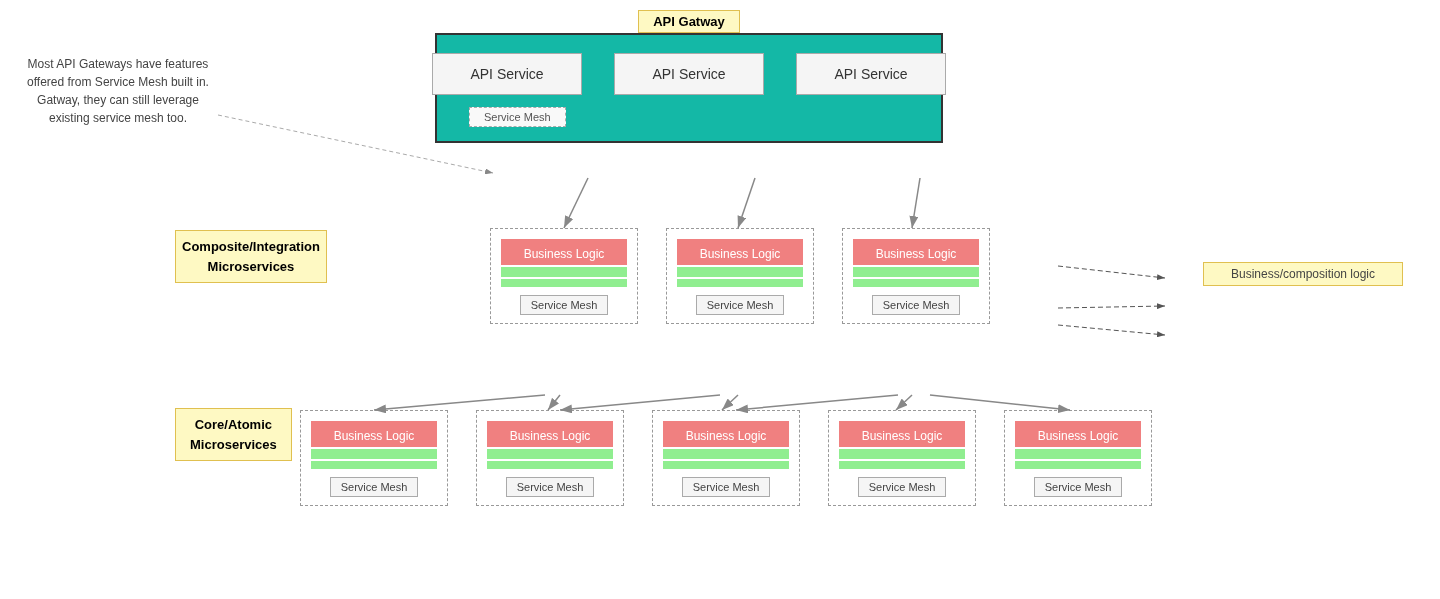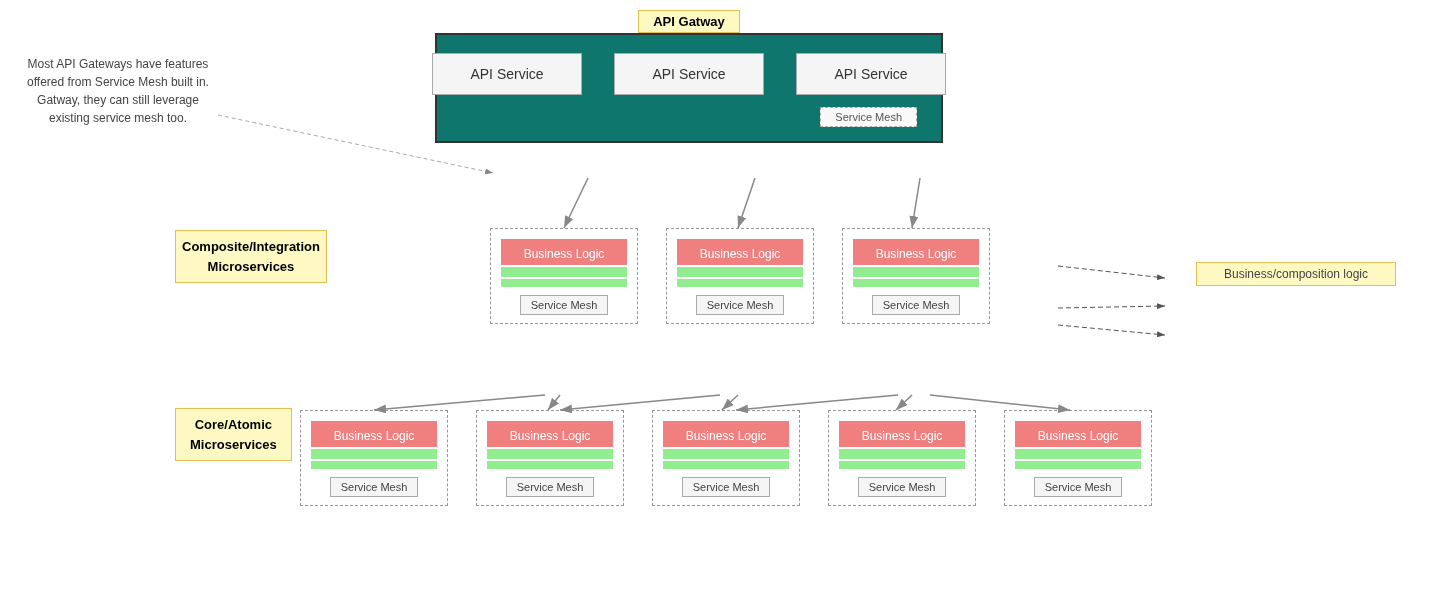--- a/index.html
+++ b/index.html
@@ -32,26 +32,26 @@
       border: 1.5px solid #e0c050;
       padding: 3px 14px;
       font-weight: bold;
       font-size: 13px;
       margin-bottom: 0px;
       position: relative;
       z-index: 2;
     }
     .api-gateway-box {
       border: 2.5px solid #333;
-      background: #0f766e;
+      background: #14b8a6;
       width: 508px;
       padding: 18px 24px 14px 24px;
       display: flex;
       flex-direction: column;
-      align-items: flex-end;
+      align-items: flex-start;
       position: relative;
     }
     .api-services-row {
       display: flex;
       gap: 32px;
       width: 100%;
       justify-content: center;
       margin-bottom: 10px;
     }
     .api-service-box {
@@ -166,21 +166,21 @@
       color: #444;
       padding: 3px 10px;
       margin-top: 8px;
       text-align: center;
     }
 
     
     .right-annotations {
       position: absolute;
       top: 262px;
-      right: 44px;
+      right: 37px;
       display: flex;
       flex-direction: row;
       gap: 24px;
     }
     .right-ann-item {
       background: #fef9c3;
       border: 1px solid #e0c050;
       padding: 4px 14px;
       font-size: 12px;
       color: #444;

